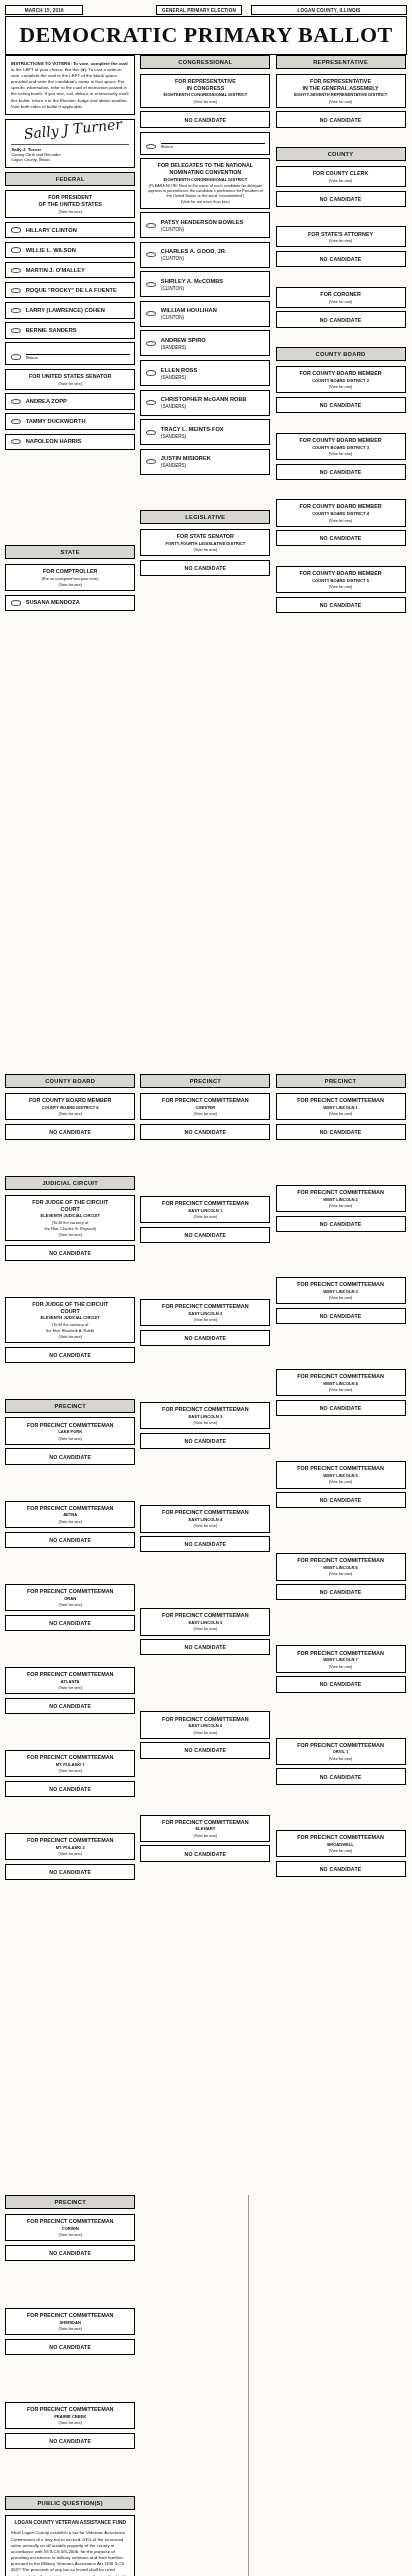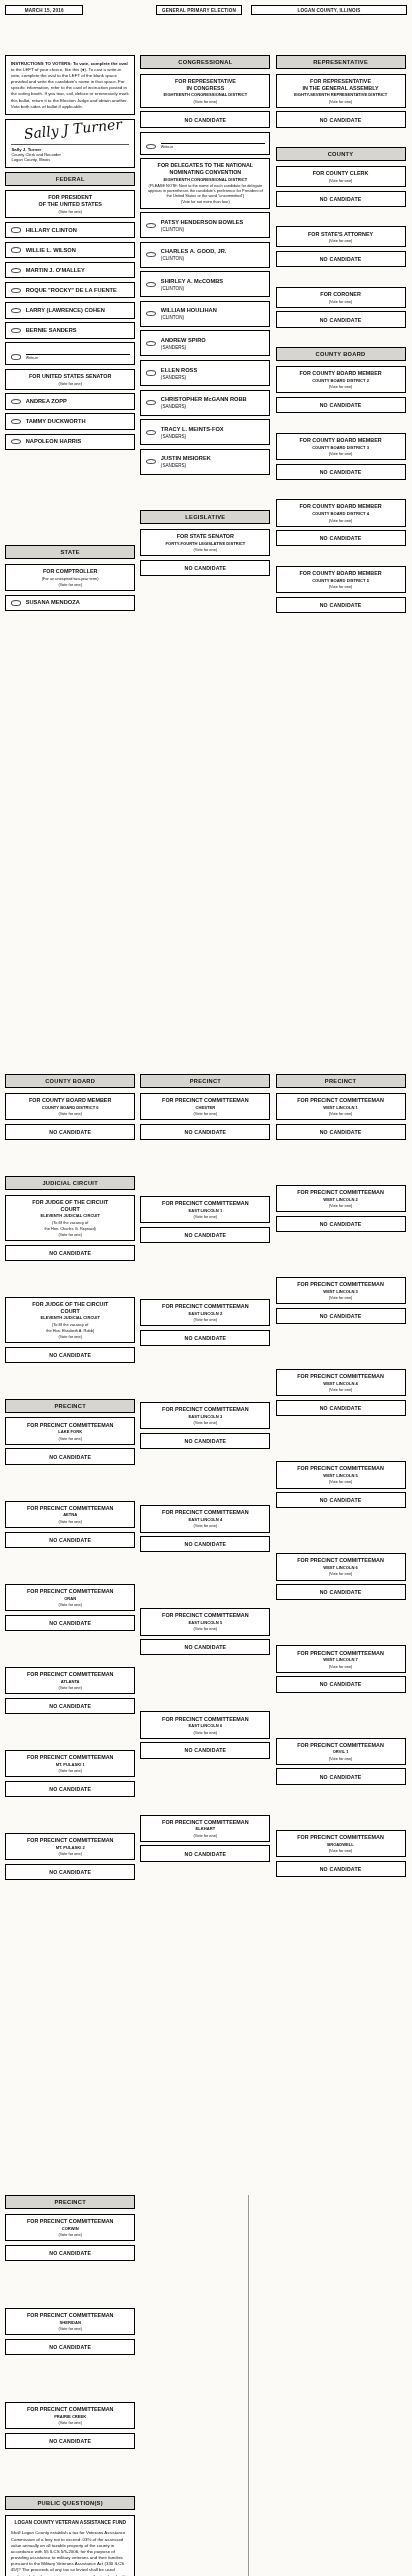--- a/index.html
+++ b/index.html
@@ -82,20 +82,21 @@
 </style>
 </head>
 <body>
 
 <div class="page">
 
   <div class="topbox" id="tb-date">MARCH 15, 2016</div>
   <div class="topbox" id="tb-elec">GENERAL PRIMARY ELECTION</div>
   <div class="topbox" id="tb-cty">LOGAN COUNTY, ILLINOIS</div>
 
+  <div class="title-box">DEMOCRATIC PRIMARY BALLOT</div>
 
   <div class="section sec1">
     <div class="col col-0">
         <div class="blk b-instructions">INSTRUCTIONS TO VOTERS:  To vote, complete the oval to the LEFT of your choice, like this (●).  To cast a write-in vote, complete the oval to the LEFT of the blank space provided and write the candidate's name in that space.  For specific information, refer to the card of instruction posted in the voting booth.  If you tear, soil, deface or erroneously mark this ballot, return it to the Election Judge and obtain another.  Vote both sides of ballot if applicable.</div>
         <div class="blk b-signature">
           <div class="sig-script">Sally J Turner</div>
           <div class="sig-name">Sally J. Turner</div>
           <div class="sig-line">County Clerk and Recorder</div>
           <div class="sig-line">Logan County, Illinois</div>
         </div>

